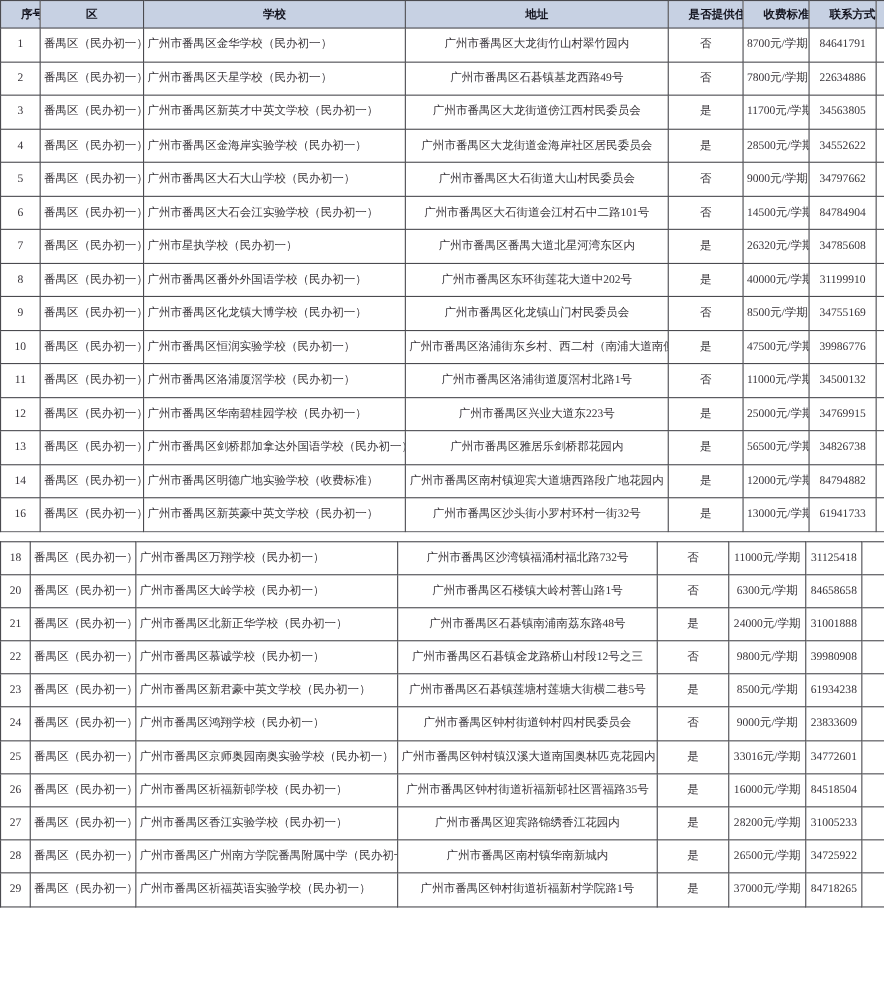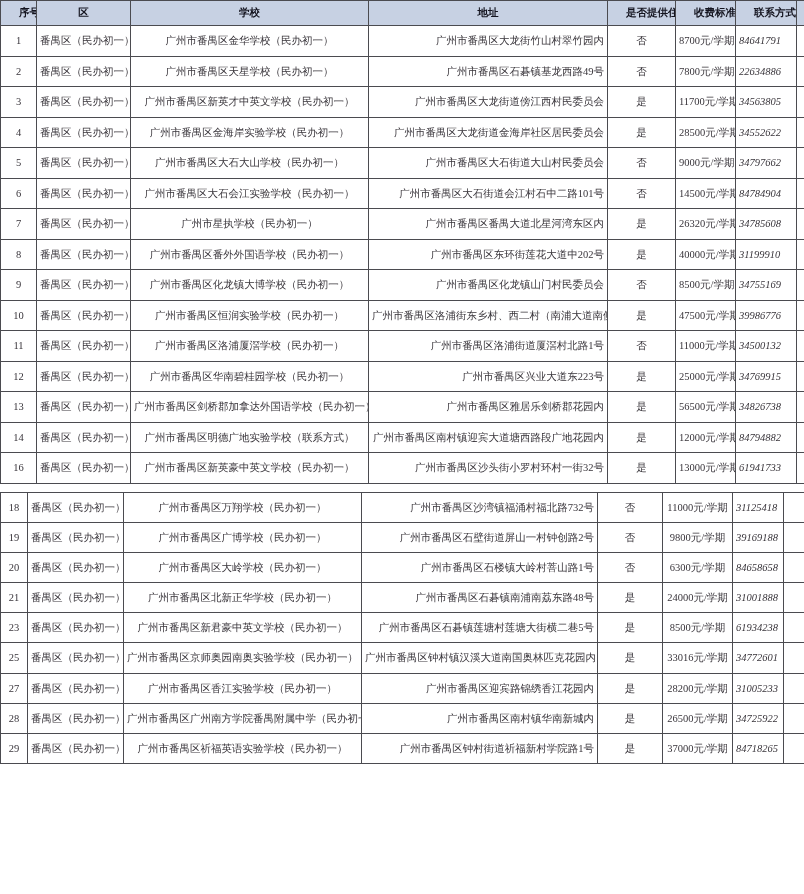--- a/index.html
+++ b/index.html
@@ -30,25 +30,25 @@
   }
   .tbl td{
     font-size:10.5px;
     color:#38343a;
     height:27.5px;
     line-height:1.25;
   }
   .tbl-2 td{height:27.2px;}
   .c-no{text-align:center;white-space:nowrap;}
   .c-district{text-align:right;white-space:nowrap;font-size:10px;}
-  .c-school{text-align:center;padding-left:4px;white-space:nowrap;font-size:10px;}
-  .c-address{text-align:right;padding-left:4px;white-space:nowrap;font-size:10px;}
+  .c-school{text-align:left;padding-left:4px;white-space:nowrap;font-size:10px;}
+  .c-address{text-align:center;padding-left:4px;white-space:nowrap;font-size:10px;}
   .c-boarding{text-align:center;white-space:nowrap;}
   .c-fee{text-align:center;padding-right:4px;white-space:nowrap;}
-  .c-contact{word-break:break-all;line-height:1.3;font-style:italic;}
+  .c-contact{text-align:center;word-break:break-all;line-height:1.3;}
   .c-sliver{padding:0;}
   .gap{height:8px;background:#ffffff;}
 </style>
 </head>
 <body>
 
 <div class="page">
 
   <table class="tbl tbl-1">
     <colgroup>
@@ -200,21 +200,21 @@
           <td class="c-school">广州市番禺区剑桥郡加拿达外国语学校（民办初一）</td>
           <td class="c-address">广州市番禺区雅居乐剑桥郡花园内</td>
           <td class="c-boarding">是</td>
           <td class="c-fee">56500元/学期</td>
           <td class="c-contact">34826738</td>
           <td class="c-sliver"></td>
         </tr>
         <tr>
           <td class="c-no">14</td>
           <td class="c-district">番禺区（民办初一）</td>
-          <td class="c-school">广州市番禺区明德广地实验学校（联系方式）</td>
+          <td class="c-school">广州市番禺区明德广地实验学校（收费标准）</td>
           <td class="c-address">广州市番禺区南村镇迎宾大道塘西路段广地花园内</td>
           <td class="c-boarding">是</td>
           <td class="c-fee">12000元/学期</td>
           <td class="c-contact">84794882</td>
           <td class="c-sliver"></td>
         </tr>
         <tr>
           <td class="c-no">16</td>
           <td class="c-district">番禺区（民办初一）</td>
           <td class="c-school">广州市番禺区新英豪中英文学校（民办初一）</td>
@@ -245,70 +245,90 @@
           <td class="c-no">18</td>
           <td class="c-district">番禺区（民办初一）</td>
           <td class="c-school">广州市番禺区万翔学校（民办初一）</td>
           <td class="c-address">广州市番禺区沙湾镇福涌村福北路732号</td>
           <td class="c-boarding">否</td>
           <td class="c-fee">11000元/学期</td>
           <td class="c-contact">31125418</td>
           <td class="c-sliver"></td>
         </tr>
         <tr>
-          <td class="c-no">19</td>
-          <td class="c-district">番禺区（民办初一）</td>
-          <td class="c-school">广州市番禺区广博学校（民办初一）</td>
-          <td class="c-address">广州市番禺区石壁街道屏山一村钟创路2号</td>
-          <td class="c-boarding">否</td>
-          <td class="c-fee">9800元/学期</td>
-          <td class="c-contact">39169188</td>
-          <td class="c-sliver"></td>
-        </tr>
-        <tr>
           <td class="c-no">20</td>
           <td class="c-district">番禺区（民办初一）</td>
           <td class="c-school">广州市番禺区大岭学校（民办初一）</td>
           <td class="c-address">广州市番禺区石楼镇大岭村菩山路1号</td>
           <td class="c-boarding">否</td>
           <td class="c-fee">6300元/学期</td>
           <td class="c-contact">84658658</td>
           <td class="c-sliver"></td>
         </tr>
         <tr>
           <td class="c-no">21</td>
           <td class="c-district">番禺区（民办初一）</td>
           <td class="c-school">广州市番禺区北新正华学校（民办初一）</td>
           <td class="c-address">广州市番禺区石碁镇南浦南荔东路48号</td>
           <td class="c-boarding">是</td>
           <td class="c-fee">24000元/学期</td>
           <td class="c-contact">31001888</td>
           <td class="c-sliver"></td>
         </tr>
         <tr>
+          <td class="c-no">22</td>
+          <td class="c-district">番禺区（民办初一）</td>
+          <td class="c-school">广州市番禺区慕诚学校（民办初一）</td>
+          <td class="c-address">广州市番禺区石碁镇金龙路桥山村段12号之三</td>
+          <td class="c-boarding">否</td>
+          <td class="c-fee">9800元/学期</td>
+          <td class="c-contact">39980908</td>
+          <td class="c-sliver"></td>
+        </tr>
+        <tr>
           <td class="c-no">23</td>
           <td class="c-district">番禺区（民办初一）</td>
           <td class="c-school">广州市番禺区新君豪中英文学校（民办初一）</td>
           <td class="c-address">广州市番禺区石碁镇莲塘村莲塘大街横二巷5号</td>
           <td class="c-boarding">是</td>
           <td class="c-fee">8500元/学期</td>
           <td class="c-contact">61934238</td>
           <td class="c-sliver"></td>
         </tr>
         <tr>
+          <td class="c-no">24</td>
+          <td class="c-district">番禺区（民办初一）</td>
+          <td class="c-school">广州市番禺区鸿翔学校（民办初一）</td>
+          <td class="c-address">广州市番禺区钟村街道钟村四村民委员会</td>
+          <td class="c-boarding">否</td>
+          <td class="c-fee">9000元/学期</td>
+          <td class="c-contact">23833609</td>
+          <td class="c-sliver"></td>
+        </tr>
+        <tr>
           <td class="c-no">25</td>
           <td class="c-district">番禺区（民办初一）</td>
           <td class="c-school">广州市番禺区京师奥园南奥实验学校（民办初一）</td>
           <td class="c-address">广州市番禺区钟村镇汉溪大道南国奥林匹克花园内</td>
           <td class="c-boarding">是</td>
           <td class="c-fee">33016元/学期</td>
           <td class="c-contact">34772601</td>
           <td class="c-sliver"></td>
         </tr>
         <tr>
+          <td class="c-no">26</td>
+          <td class="c-district">番禺区（民办初一）</td>
+          <td class="c-school">广州市番禺区祈福新邨学校（民办初一）</td>
+          <td class="c-address">广州市番禺区钟村街道祈福新邨社区晋福路35号</td>
+          <td class="c-boarding">是</td>
+          <td class="c-fee">16000元/学期</td>
+          <td class="c-contact">84518504</td>
+          <td class="c-sliver"></td>
+        </tr>
+        <tr>
           <td class="c-no">27</td>
           <td class="c-district">番禺区（民办初一）</td>
           <td class="c-school">广州市番禺区香江实验学校（民办初一）</td>
           <td class="c-address">广州市番禺区迎宾路锦绣香江花园内</td>
           <td class="c-boarding">是</td>
           <td class="c-fee">28200元/学期</td>
           <td class="c-contact">31005233</td>
           <td class="c-sliver"></td>
         </tr>
         <tr>

